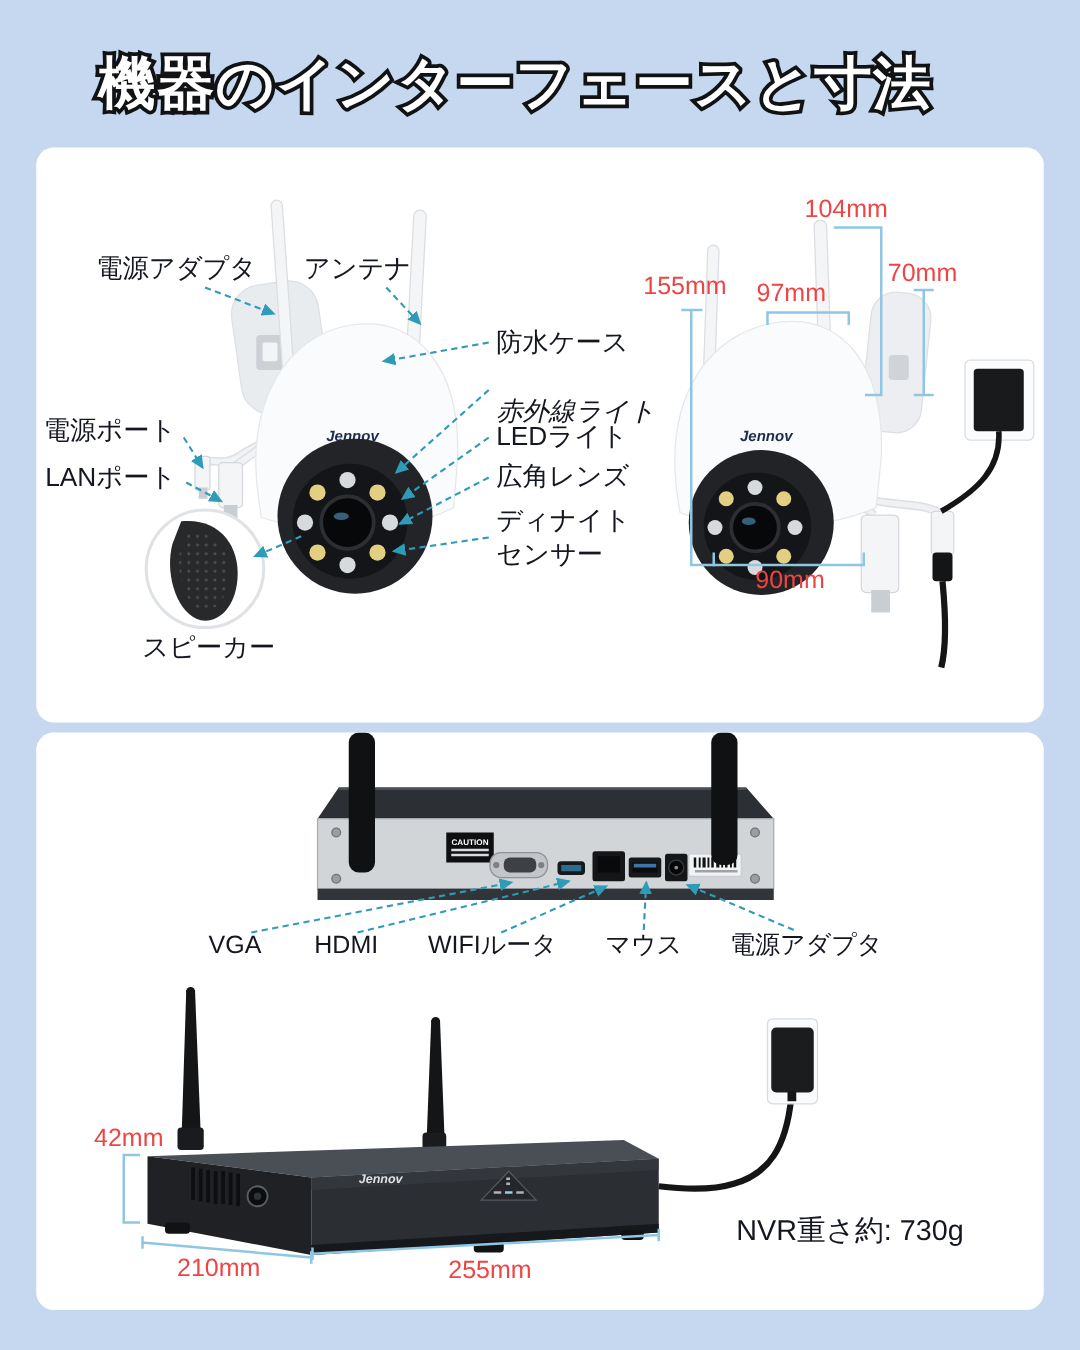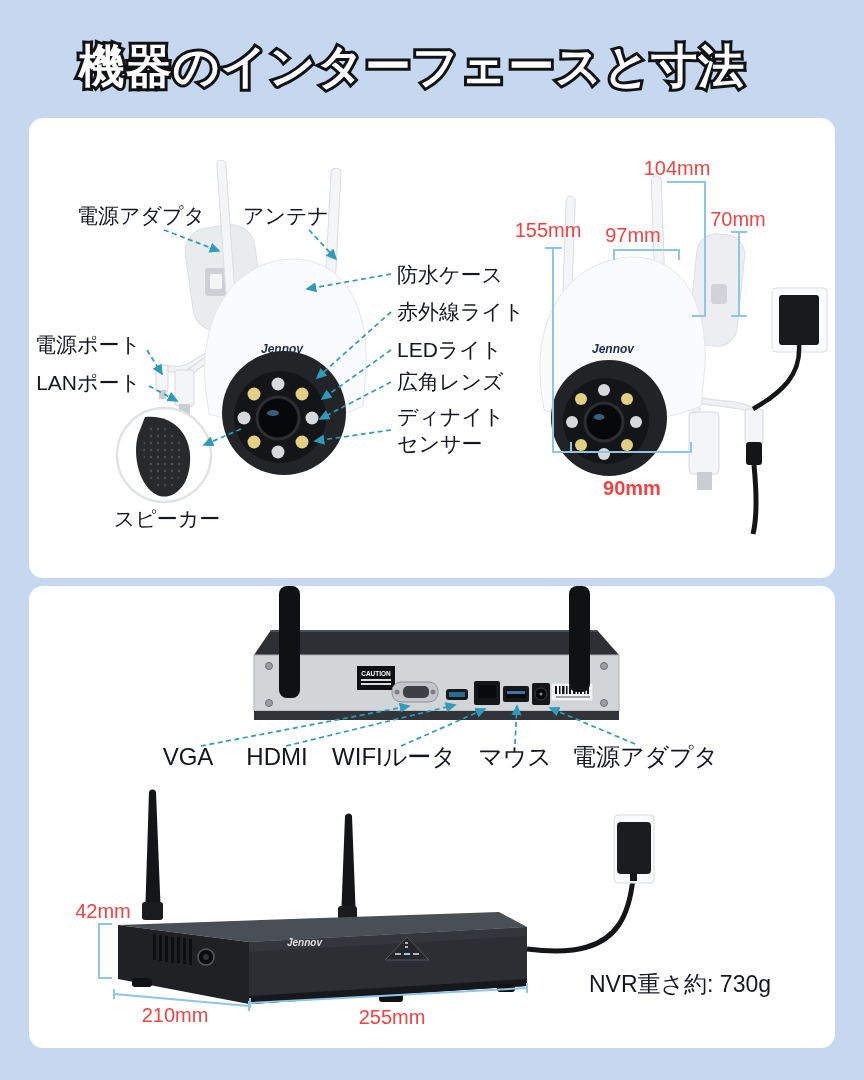--- a/index.html
+++ b/index.html
@@ -25,21 +25,21 @@
   .card2{top:586px;height:462px;}
   .art{position:absolute;left:0;top:0;}
   .lbl,.dim,.port,.weight{
     position:absolute;white-space:nowrap;line-height:1.25;
   }
   .lbl{font-size:21px;transform:translate(-50%,-50%);}
   .lbl-left{transform:translateY(-50%);}
   .lbl-right{transform:translateY(-50%);text-align:right;}
   .lbl-2line{white-space:pre-line;line-height:27px;}
   .dim{font-size:20px;color:#ef4444;transform:translate(-50%,-50%);font-weight:500;}
-  .port{font-size:24px;transform:translate(-50%,-50%);}
+  .port{font-size:20px;transform:translate(-50%,-50%);}
   .weight{font-size:23px;transform:translate(-50%,-50%);}
 </style>
 </head>
 <body>
 
 <h1 class="title">機器のインターフェースと寸法</h1>
 
 <section class="card card1">
   <svg class="art" width="806" height="460" viewBox="0 0 806 460">
     <defs>
@@ -156,34 +156,34 @@
       <path d="M362 312 L286 323" marker-end="url(#arr)"></path>
       <path d="M118 232 L133 256" marker-end="url(#arr)"></path>
       <path d="M120 268 L148 283" marker-end="url(#arr)"></path>
       <path d="M212 311 L175 327" marker-end="url(#arr)"></path>
     </g>
   </svg>
 
   <div class="lbl" style="left:112px;top:98px;">電源アダプタ</div>
   <div class="lbl" style="left:257px;top:98px;">アンテナ</div>
   <div class="lbl lbl-left" style="left:368px;top:157px;">防水ケース</div>
-  <div class="lbl lbl-left" style="left:368px;top:194px;">赤外線ライト</div>
+  <div class="lbl lbl-left" style="left:368px;top:212px;font-style:italic;">赤外線ライト</div>
   <div class="lbl lbl-left" style="left:368px;top:232px;">LEDライト</div>
   <div class="lbl lbl-left" style="left:368px;top:264px;">広角レンズ</div>
   <div class="lbl lbl-left lbl-2line" style="left:368px;top:312px;">ディナイト
 センサー</div>
   <div class="lbl lbl-right" style="right:694px;top:227px;">電源ポート</div>
   <div class="lbl lbl-right" style="right:694px;top:265px;">LANポート</div>
   <div class="lbl" style="left:138px;top:401px;">スピーカー</div>
 
   <div class="dim" style="left:648px;top:50px;">104mm</div>
   <div class="dim" style="left:709px;top:101px;">70mm</div>
   <div class="dim" style="left:519px;top:112px;">155mm</div>
   <div class="dim" style="left:604px;top:117px;">97mm</div>
-  <div class="dim" style="left:603px;top:370px;font-weight:bold;">90mm</div>
+  <div class="dim" style="left:603px;top:347px;">90mm</div>
 </section>
 
 <section class="card card2">
   <svg class="art" width="806" height="462" viewBox="0 0 806 462">
     <defs>
       <marker id="arr2" markerWidth="8" markerHeight="8" refX="5.5" refY="3" orient="auto">
         <path d="M0 0 L6.5 3 L0 6 Z" fill="#2e9bb8"></path>
       </marker>
     </defs>
 

